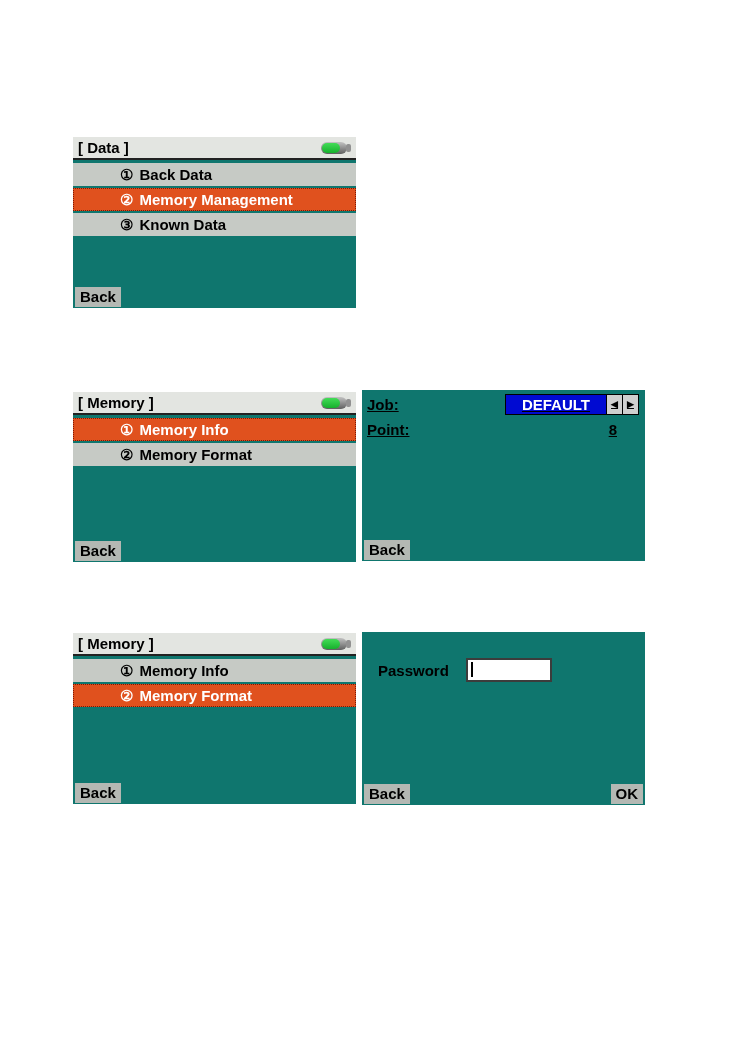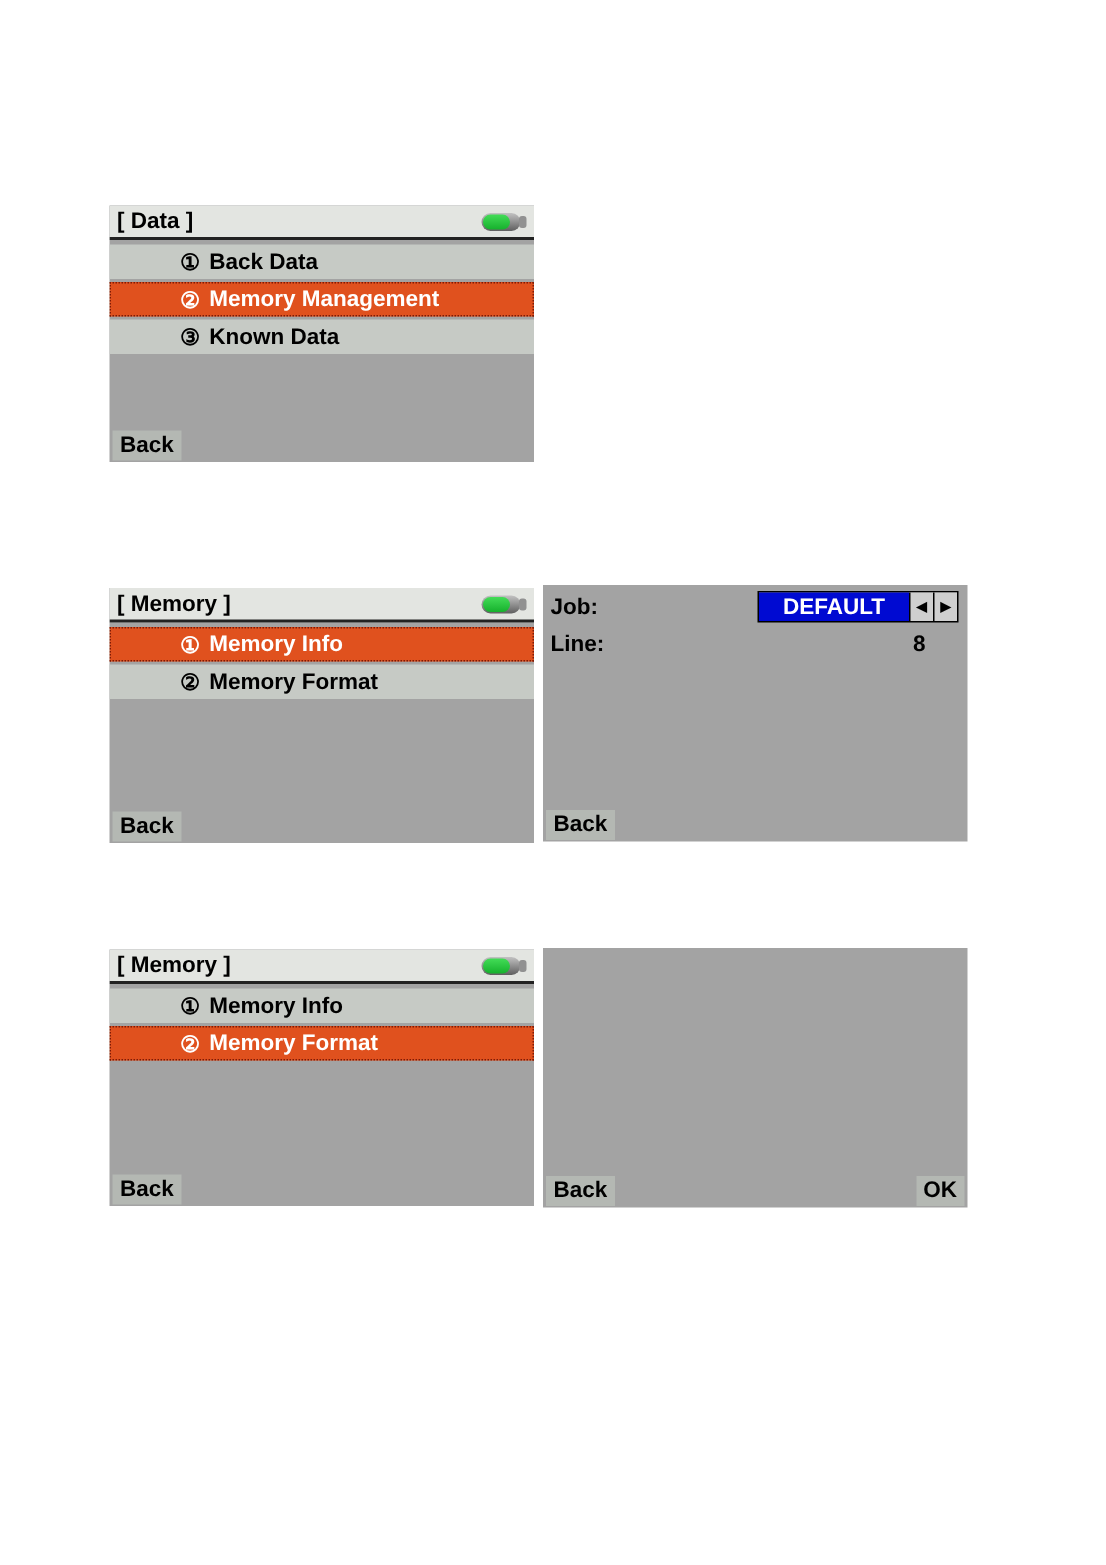--- a/index.html
+++ b/index.html
@@ -3,21 +3,21 @@
 <meta charset="utf-8">
 <style>
   html,body { margin:0; padding:0; }
   body {
     width:737px; height:1043px; position:relative;
     background:#ffffff;
     font-family:"Liberation Sans", sans-serif;
   }
   .screen {
     position:absolute;
-    background:#a3a3a3;
+    background:#0f766e;
     font-weight:bold; color:#000;
     overflow:hidden;
   }
   
   .titlebar {
     height:21px; background:#e3e5e1;
     border-bottom:2px solid #222;
     display:flex; align-items:center; justify-content:space-between;
     padding:0 4px 0 5px;
   }
@@ -50,21 +50,21 @@
     font-size:15px; height:20px; line-height:20px; padding:0 5px;
     cursor:default;
     text-align:right;
   }
   .softkey.left { left:2px; }
   .softkey.right { right:2px; }
   
   .fields { padding-top:2px; }
   .field-row {
     display:flex; align-items:center; justify-content:space-between;
-    height:25px; padding:0 28px 0 5px; font-size:15px;
+    height:25px; padding:0 28px 0 5px; font-size:15px;text-decoration:underline;
   }
   .field-row.has-selector { padding-right:6px; }
   .selector { display:inline-flex; align-items:stretch; border:1px solid #000; height:21px; box-sizing:border-box; }
   .sel-value { background:#000ad2; color:#fff; font-size:15px; line-height:19px; padding:0 16px; min-width:83px; box-sizing:border-box; }
   .sel-arrows { display:flex; background:#cfcfcf; border-left:1px solid #000; }
   .arr { width:15px; text-align:center; font-size:9px; line-height:19px; color:#000; }
   .arr + .arr { border-left:1px solid #000; }
   
   .pw-row { display:flex; align-items:center; margin:26px 0 0 16px; font-size:15px; }
   .pw-label { margin-right:17px; }
@@ -128,21 +128,21 @@
       <span>Job:</span>
       <span class="selector">
         <span class="sel-value">DEFAULT</span>
         <span class="sel-arrows">
           <span class="arr">◀</span>
           <span class="arr">▶</span>
         </span>
       </span>
     </div>
     <div class="field-row">
-      <span>Line:</span>
+      <span>Point:</span>
       <span>8</span>
     </div>
   </div>
   <div class="softkey left">Back</div>
 </div>
 
 <div class="screen" style="left:73px; top:633px; width:283px; height:171px">
   <div class="titlebar">
     <span class="title">[ Memory ]</span>
     <span class="battery">
@@ -158,15 +158,21 @@
     </div>
     <div class="menu-row selected">
       <span class="mnum">②</span>
       <span>Memory Format</span>
     </div>
   </div>
   <div class="softkey left">Back</div>
 </div>
 
 <div class="screen" style="left:362px; top:632px; width:283px; height:173px">
+  <div class="pw-row">
+    <span class="pw-label">Password</span>
+    <span class="pw-input">
+        <span class="pw-caret"></span>
+      </span>
+  </div>
   <div class="softkey left">Back</div>
   <div class="softkey right">OK</div>
 </div>
 
 </body></html>

